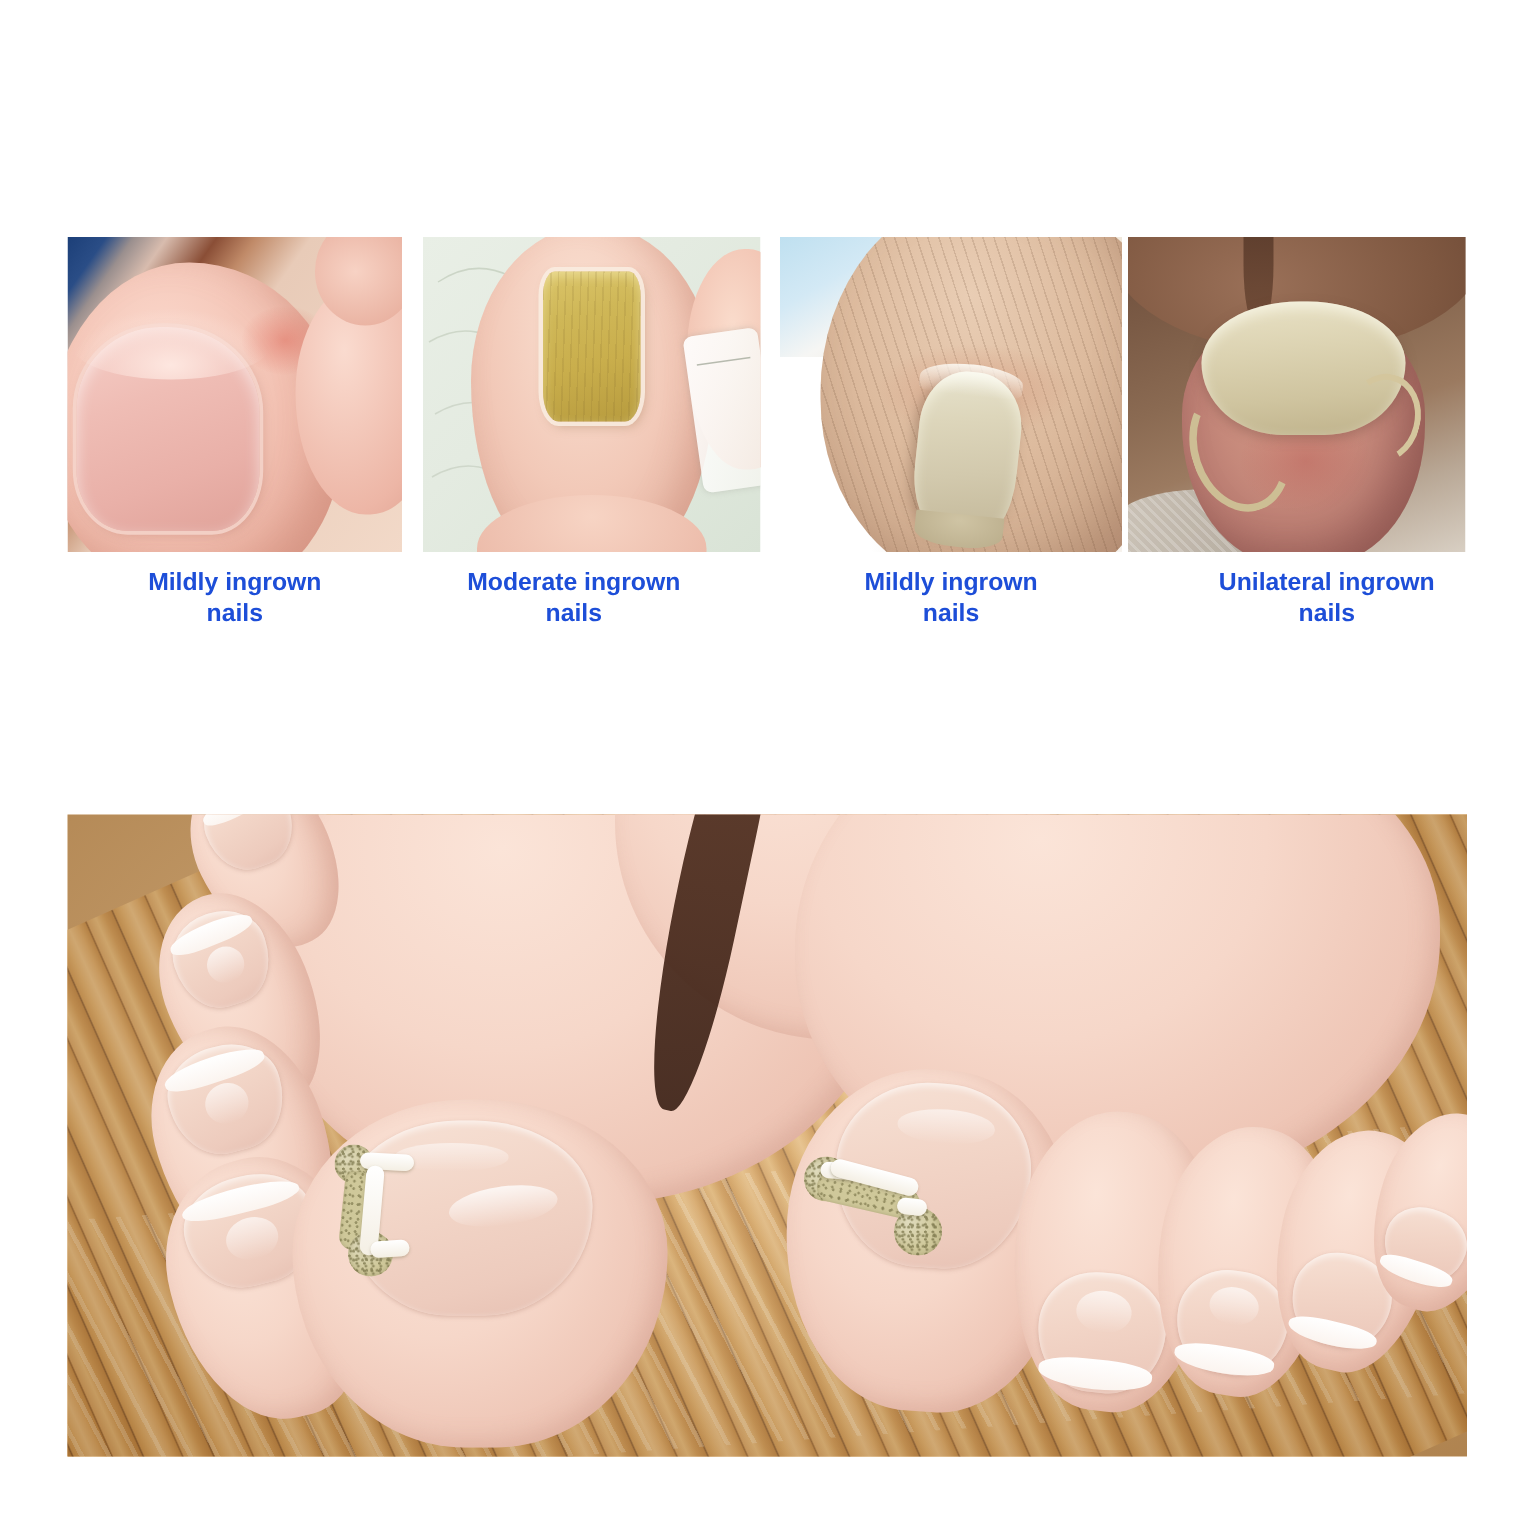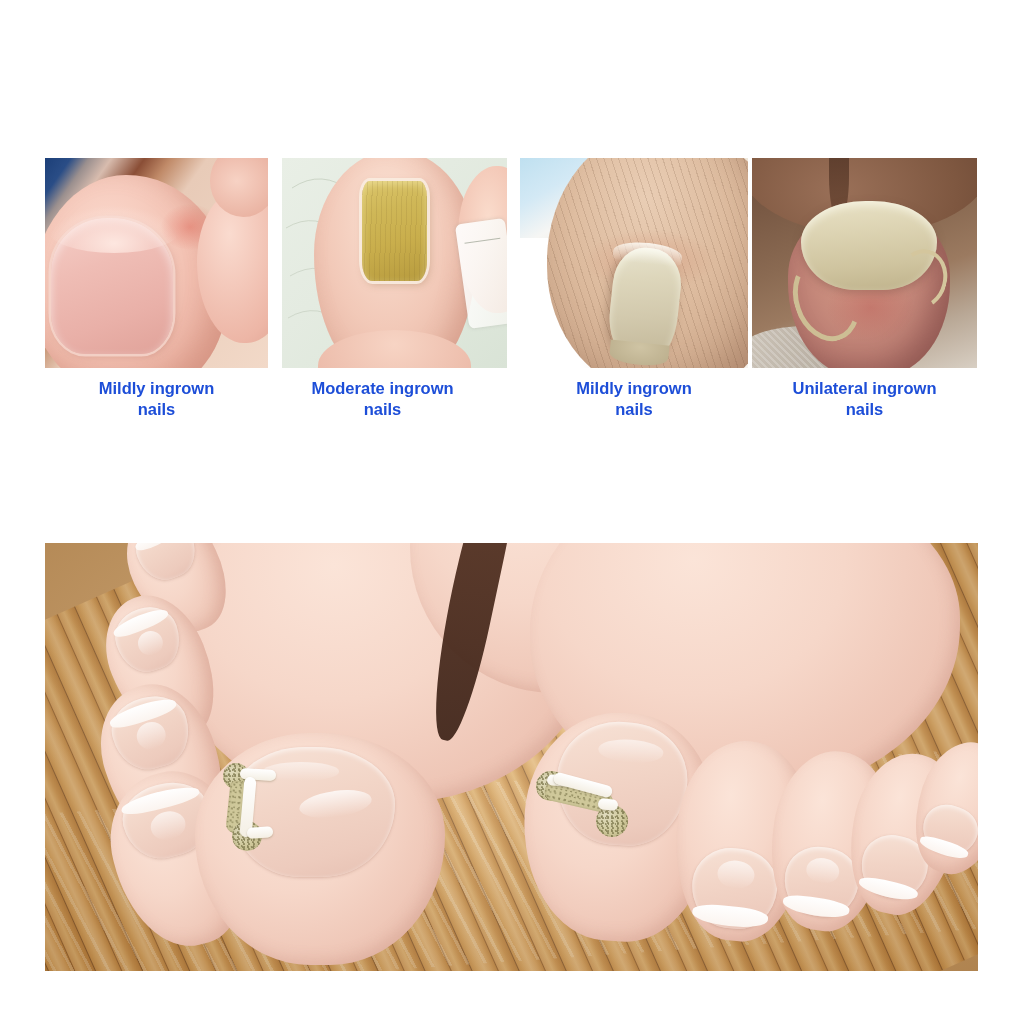--- a/index.html
+++ b/index.html
@@ -296,21 +296,21 @@
       <span>nails</span>
     </div>
     <div class="caption" style="left:225px;width:225px;">
       <span>Moderate ingrown</span><br>
       <span>nails</span>
     </div>
     <div class="caption" style="left:475px;width:228px;">
       <span>Mildly ingrown</span><br>
       <span>nails</span>
     </div>
-    <div class="caption" style="left:707px;width:225px;">
+    <div class="caption" style="left:727px;width:225px;">
       <span>Unilateral ingrown</span><br>
       <span>nails</span>
     </div>
   </div>
 
 
   <div class="hero">
 
     <div class="bamboo"></div>
     <div class="bamboo-streak"></div>

